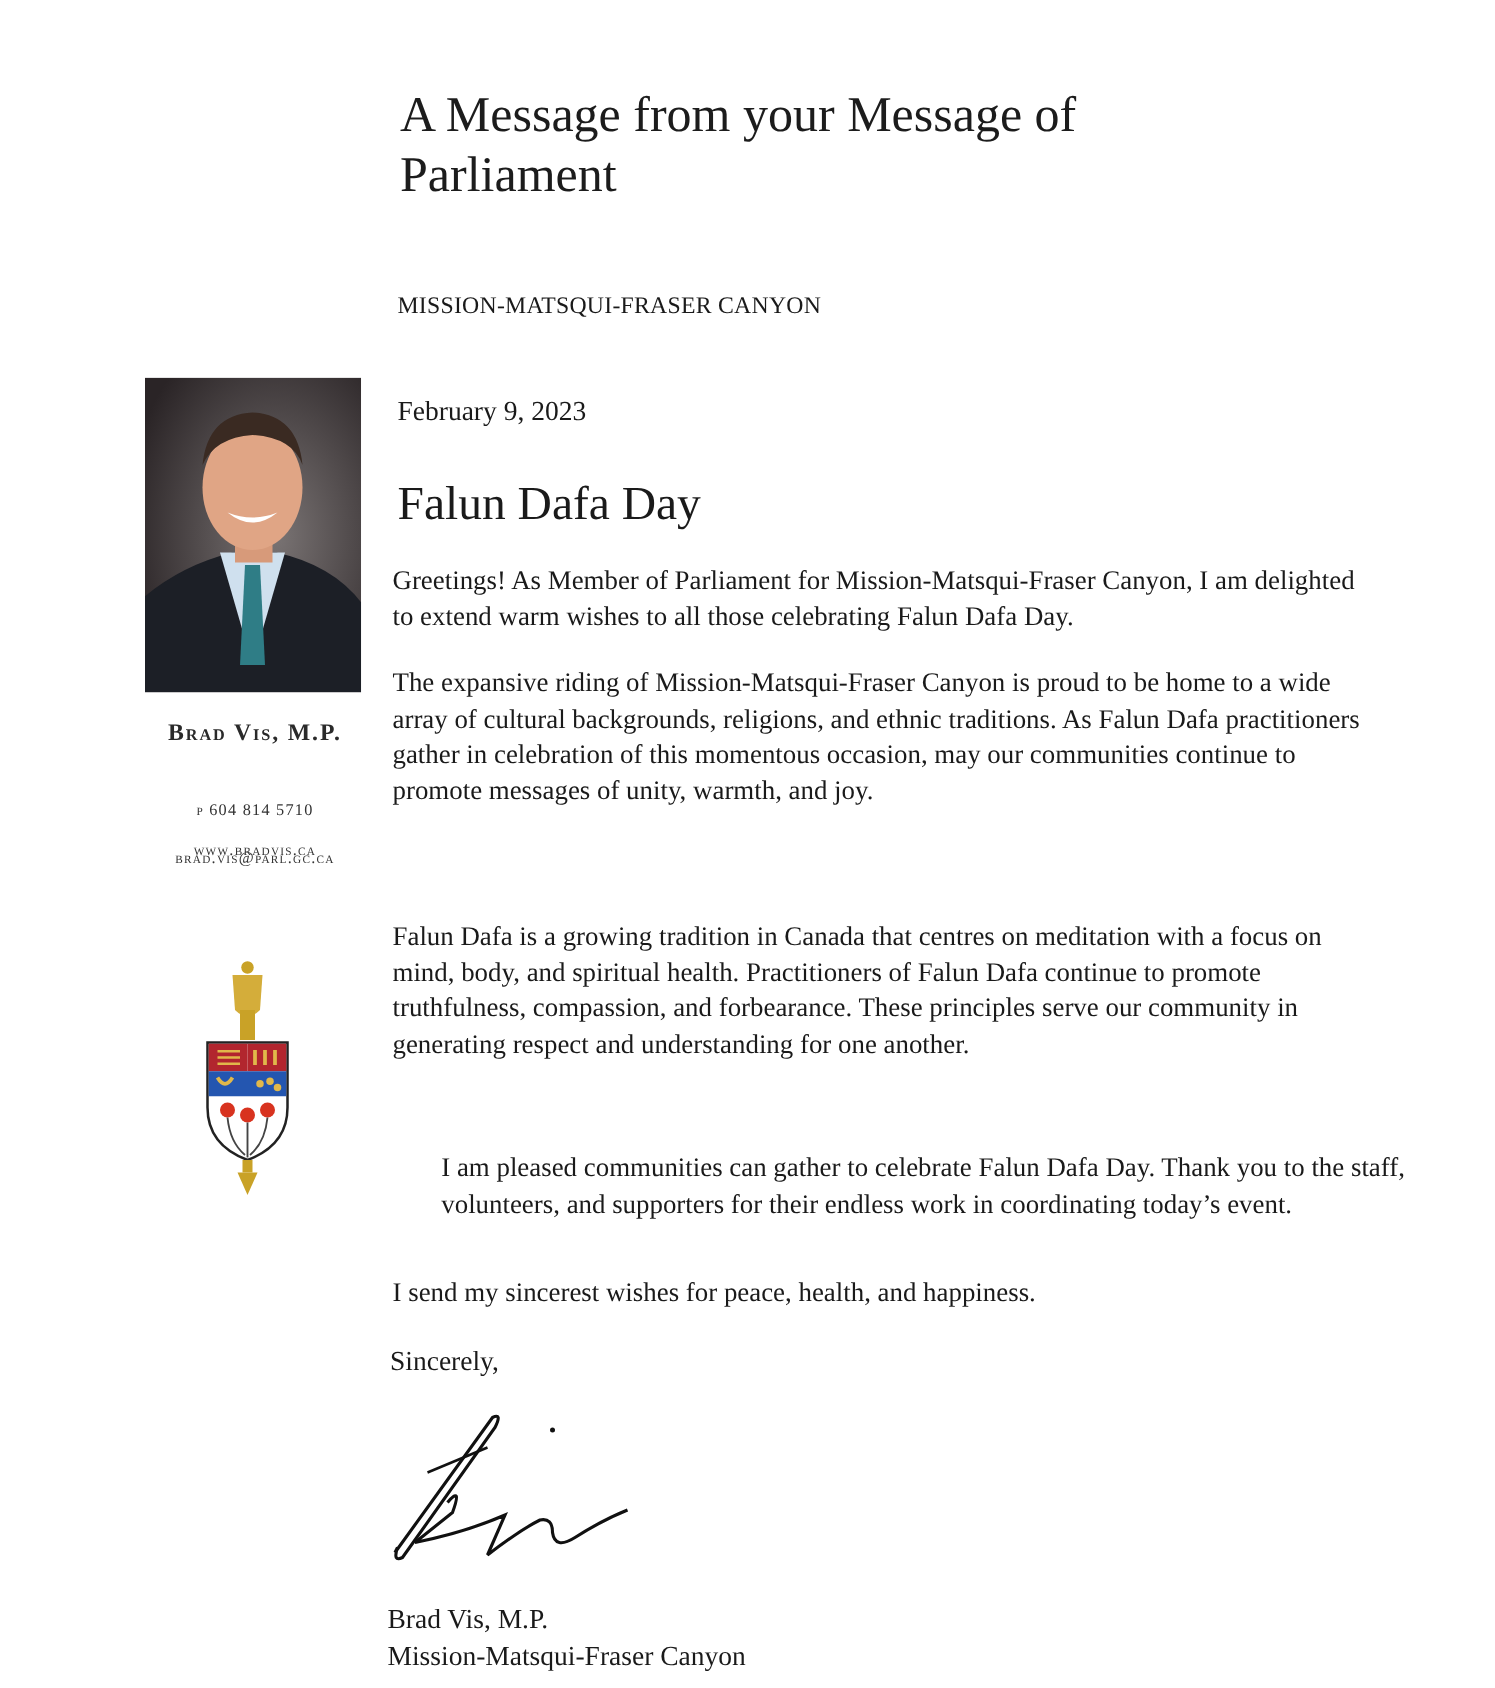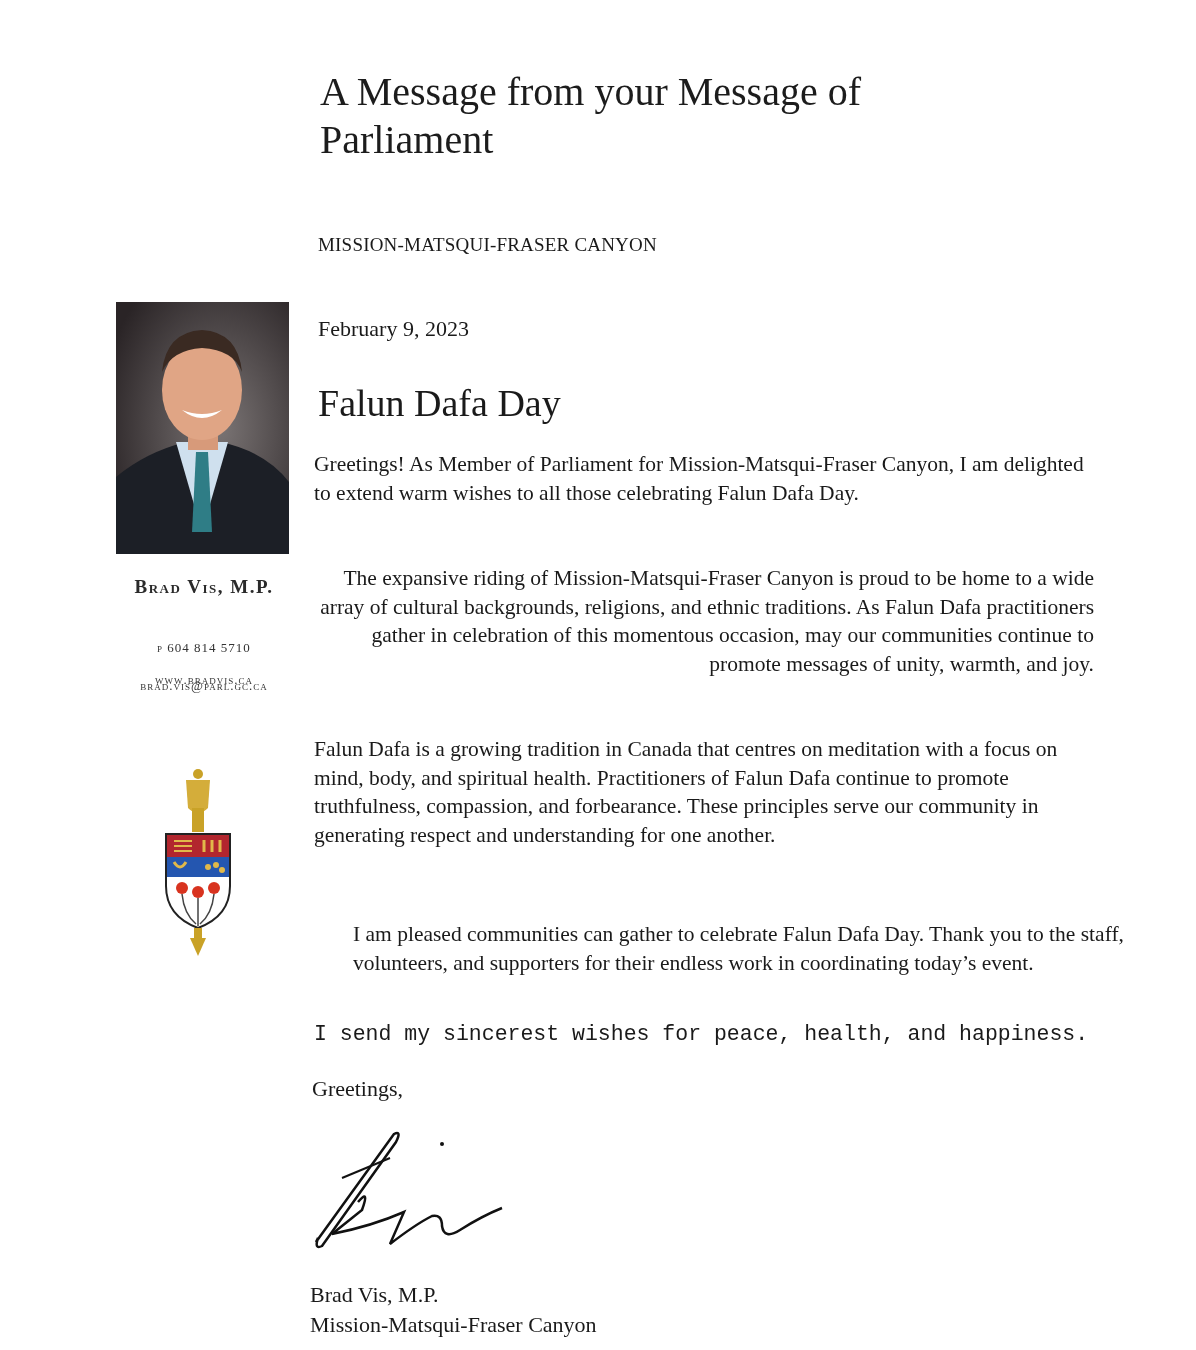--- a/index.html
+++ b/index.html
@@ -5,24 +5,24 @@
   html, body { margin: 0; padding: 0; background: #ffffff; }
   body { width: 1196px; height: 1350px; position: relative; overflow: hidden;
          font-family: "Liberation Serif", "DejaVu Serif", serif; color: #1a1a1a; }
   .abs { position: absolute; }
   .title { left: 320px; top: 68px; font-size: 40px; line-height: 48px; width: 700px; color: #1c1c1c; }
   .riding { left: 318px; top: 234px; font-size: 19px; letter-spacing: 0.2px; }
   .date { left: 318px; top: 316px; font-size: 22px; }
   .subject { left: 318px; top: 370px; font-size: 38px; margin-top: 11px; }
   .para { left: 314px; width: 780px; font-size: 21.5px; line-height: 28.5px; }
   .p1 { top: 450px; }
-  .p2 { top: 564px; text-align: right; }
+  .p2 { top: 532px; }
   .p3 { top: 735px; }
   .p4 { top: 920px; margin-left: 39px; }
-  .p5 { top: 1020px; font-family: Liberation Mono, monospace; }
+  .p5 { top: 1020px; }
   .closing { left: 312px; top: 1076px; font-size: 22px; }
   .sig { left: 312px; top: 1130px; width: 200px; height: 120px; }
   .sign-name { left: 310px; top: 1280px; font-size: 22px; line-height: 30px; }
   .photo { left: 116px; top: 302px; width: 173px; height: 252px; overflow: hidden; }
   .sidebar { left: 90px; width: 228px; text-align: center; }
   .mp-name { top: 576px; font-size: 19px; letter-spacing: 1.5px; font-variant: small-caps; font-weight: bold; color: #2a2a2a; }
   .contact { font-size: 13px; letter-spacing: 1px; font-variant: small-caps; font-weight: normal; color: #333; }
   .phone { top: 640px; }
   .email { top: 678px; }
   .web { top: 672px; }
@@ -84,21 +84,21 @@
 
 <div class="abs date">February 9, 2023</div>
 <div class="abs subject">Falun Dafa Day</div>
 
 <div class="abs para p1">Greetings! As Member of Parliament for Mission-Matsqui-Fraser  Canyon, I am delighted to extend warm wishes to all those celebrating Falun Dafa Day.</div>
 <div class="abs para p2">The expansive riding of Mission-Matsqui-Fraser Canyon is proud to be home to a wide array of cultural backgrounds, religions, and ethnic traditions. As Falun Dafa practitioners gather in celebration of this momentous occasion, may our communities continue to promote messages of unity, warmth, and joy.</div>
 <div class="abs para p3">Falun Dafa is a growing tradition in Canada that centres on meditation with a focus on mind, body, and spiritual health. Practitioners of Falun Dafa continue to promote truthfulness, compassion, and forbearance. These principles serve our community in generating respect and understanding for one another.</div>
 <div class="abs para p4">I am pleased communities can gather to celebrate Falun Dafa Day. Thank you to the staff, volunteers, and supporters for their endless work in coordinating today’s event.</div>
 <div class="abs para p5">I send my sincerest wishes for peace, health, and happiness.</div>
 
-<div class="abs closing">Greetings,</div>
+<div class="abs closing">Sincerely,</div>
 
 <div class="abs sig">
   <svg width="200" height="120" viewBox="0 0 200 120">
     <path d="M4 112 L82 4 Q90 0 84 12 L10 116 Q2 120 6 108 Z" fill="none" stroke="#111" stroke-width="2.5"></path>
     <path d="M30 48 L78 28" stroke="#111" stroke-width="2" fill="none"></path>
     <path d="M46 72 Q58 58 50 80 L20 104 Q60 96 92 82 L78 114 Q104 94 120 86 Q130 84 130 96 Q132 110 148 100 Q170 86 190 78" fill="none" stroke="#111" stroke-width="2.5"></path>
     <circle cx="130" cy="14" r="2" fill="#111"></circle>
   </svg>
 </div>
 

